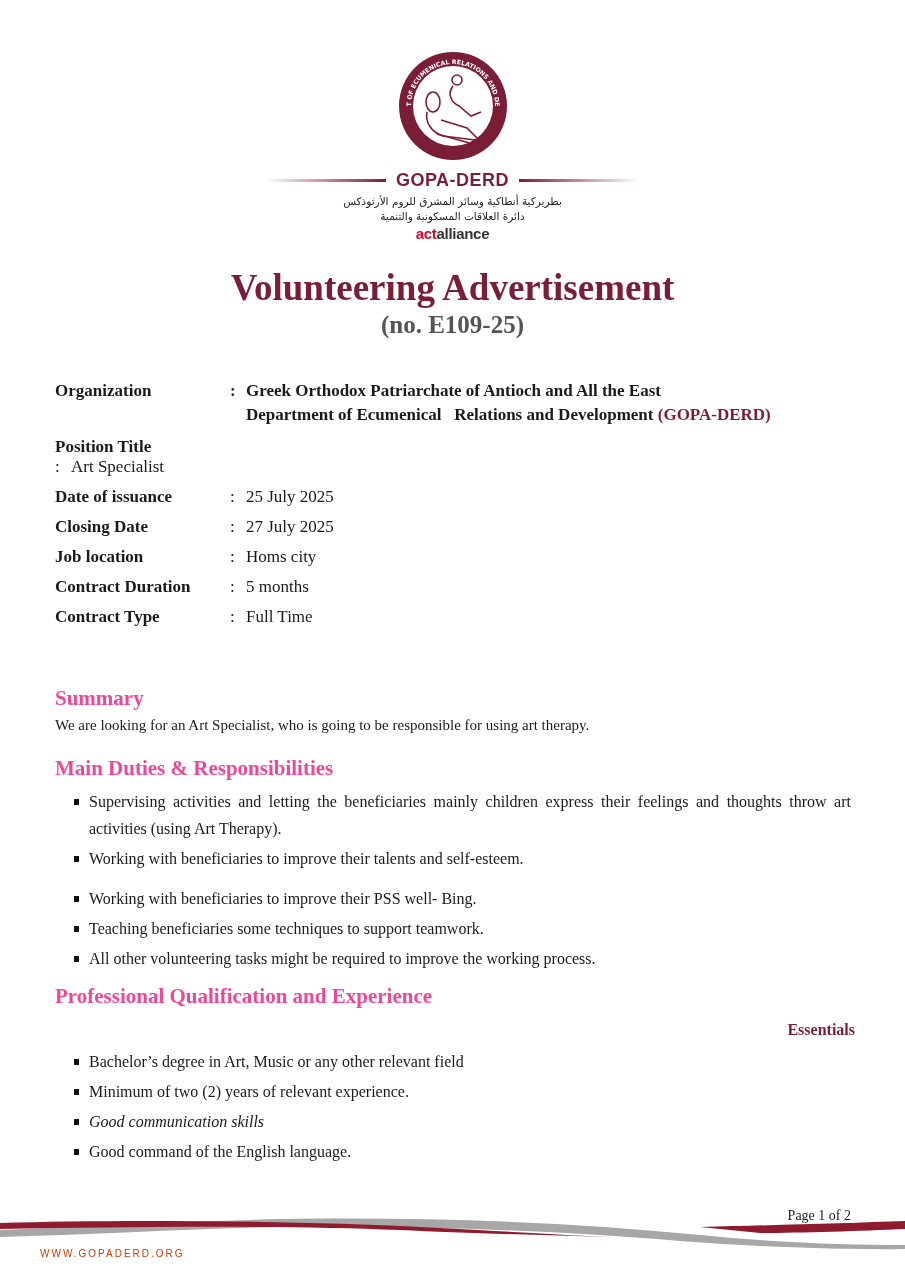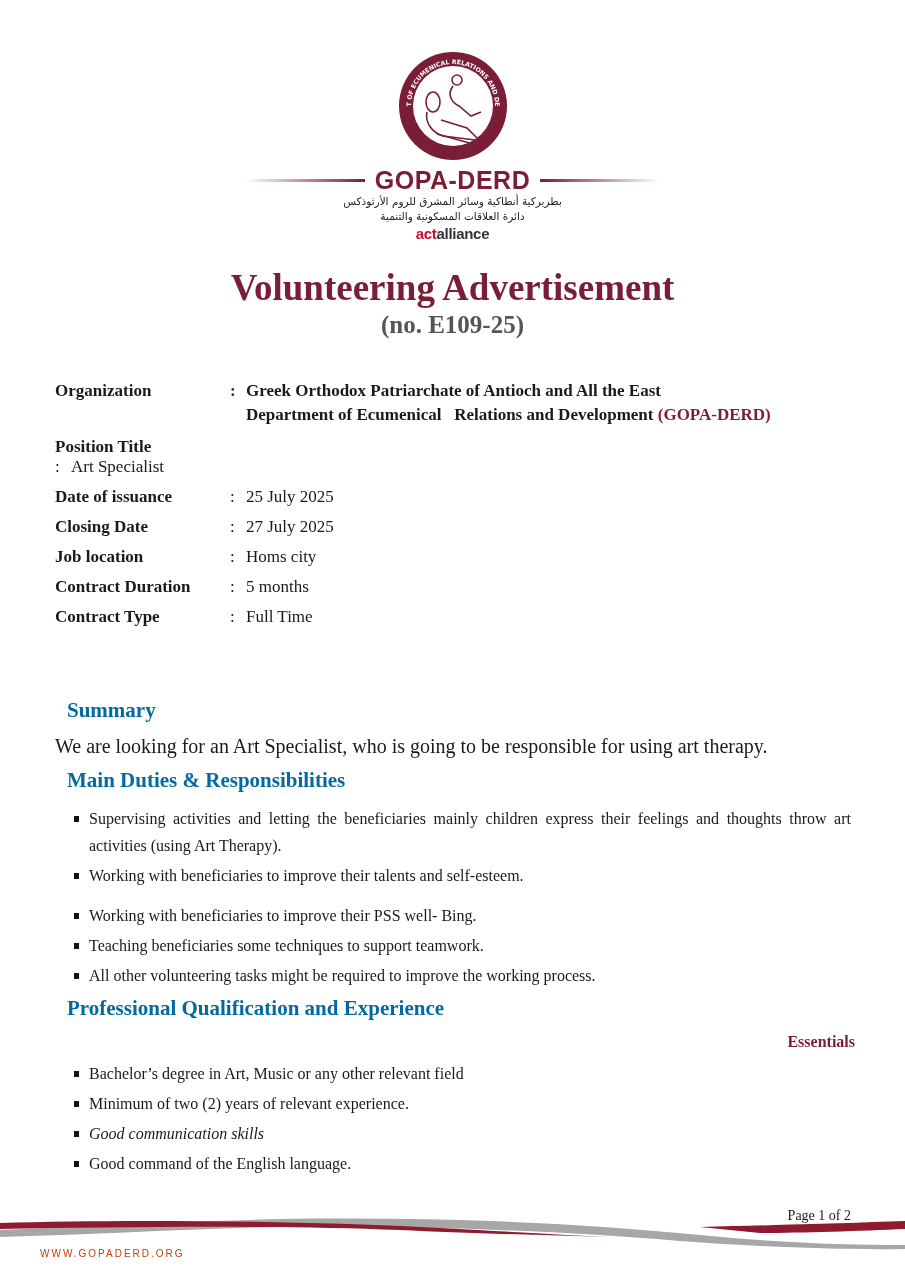--- a/index.html
+++ b/index.html
@@ -3,41 +3,41 @@
 <meta charset="utf-8">
 <style>
   html, body { margin: 0; padding: 0; background: #ffffff; }
   body { width: 905px; height: 1280px; position: relative; overflow: hidden; font-family: "Liberation Serif", serif; color: #1a1a1a; }
   .logo-wrap { position: absolute; left: 0; top: 50px; width: 905px; text-align: center; }
   .seal { display: block; margin: 0 auto; width: 112px; height: 112px; }
   .brand-row { position: relative; height: 28px; margin-top: 4px; display: flex; justify-content: center; align-items: center; }
   .brand-line { height: 3px; width: 120px; }
   .brand-line.left { background: linear-gradient(to right, rgba(122,30,56,0), #7a1e38); margin-right: 10px; }
   .brand-line.right { background: linear-gradient(to left, rgba(122,30,56,0), #7a1e38); margin-left: 10px; }
-  .brand { font-family: "Liberation Sans", sans-serif; font-weight: bold; color: #7a1e38; font-size: 25px; letter-spacing: 0.5px; }
+  .brand { font-family: "Liberation Sans", sans-serif; font-weight: bold; color: #7a1e38; font-size: 18px; letter-spacing: 0.5px; }
   .arabic { font-family: "DejaVu Sans", sans-serif; font-size: 10.5px; color: #222; line-height: 15px; direction: rtl; }
   .act { font-family: "Liberation Sans", sans-serif; font-weight: bold; font-size: 15px; margin-top: 1px; letter-spacing: -0.3px; }
   .act .a1 { color: #c8102e; }
   .act .a2 { color: #333; }
 
   .title { position: absolute; top: 266px; left: 0; width: 905px; text-align: center; font-weight: bold; font-size: 37px; color: #7a1e38; }
   .subtitle { position: absolute; top: 311px; left: 0; width: 905px; text-align: center; font-weight: bold; font-size: 25px; color: #555; }
 
   .info { position: absolute; left: 55px; top: 381px; width: 820px; font-size: 17px; }
   .row { display: flex; align-items: baseline; }
   .row .lbl { width: 175px; font-weight: bold; }
   .row .val { flex: 1; }
   .row .colon { display: inline-block; width: 16px; }
   .org-line2 { padding-left: 191px; font-weight: bold; margin-top: 4px; }
   .accent { color: #7a1e38; font-weight: bold; }
 
   .section { position: absolute; left: 55px; width: 800px; }
-  h2 { margin: 12px; font-size: 21px; font-weight: bold; color: #0369a1; }
+  h2 { margin: 0; font-size: 21px; font-weight: bold; color: #ec4899; }
   h3 { margin: 0; font-size: 16px; font-weight: bold; color: #7a1e38; text-align: right; }
-  p { margin: 0; font-size: 20px; }
+  p { margin: 0; font-size: 15px; }
   ul { list-style: none; margin: 0; padding: 0; }
   li { position: relative; font-size: 16px; padding-left: 34px; line-height: 27px; text-align: justify; }
   li .bullet { position: absolute; left: 19px; top: 11px; width: 5px; height: 6px; background: #111; }
 
   .footer-wave { position: absolute; left: 0; top: 1215px; width: 905px; height: 35px; }
   .page-no { position: absolute; top: 1208px; right: 54px; font-size: 14px; }
   .site { position: absolute; left: 40px; top: 1248px; font-family: "Liberation Sans", sans-serif; font-size: 10px; letter-spacing: 2px; color: #c2410c; }
 </style>
 </head>
 <body>

